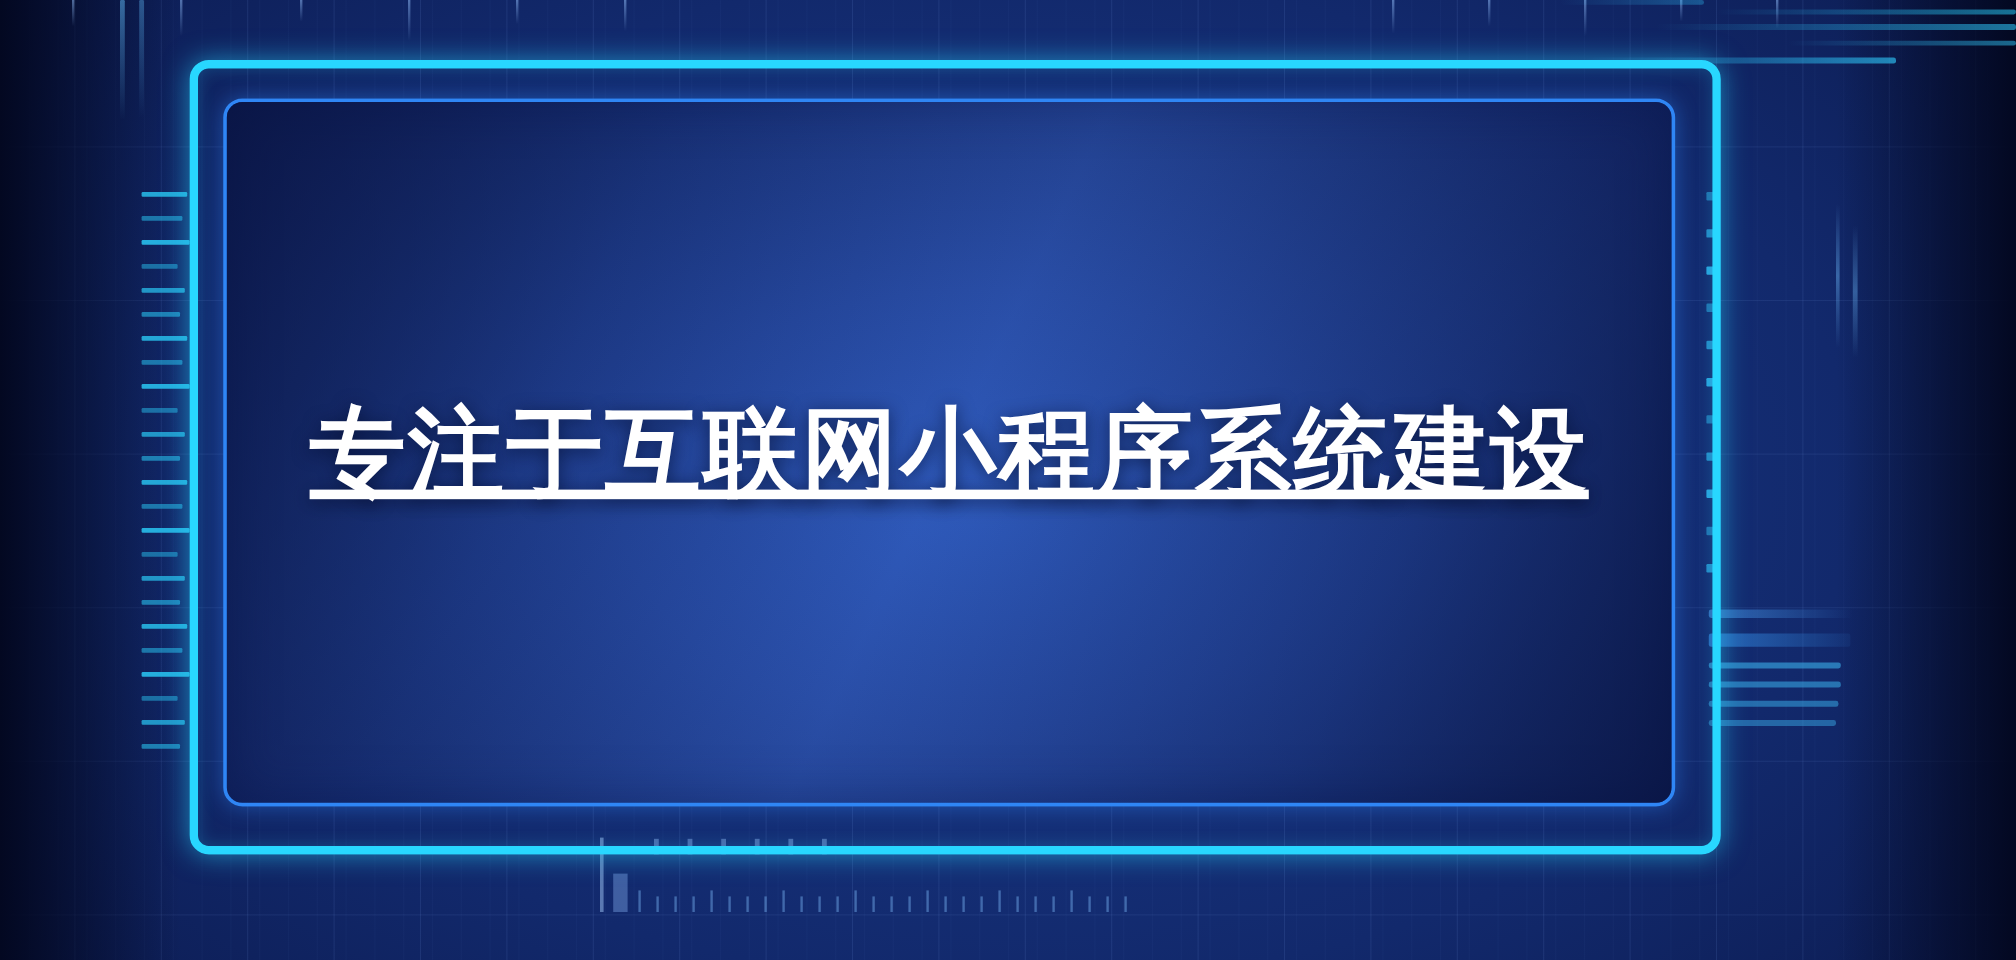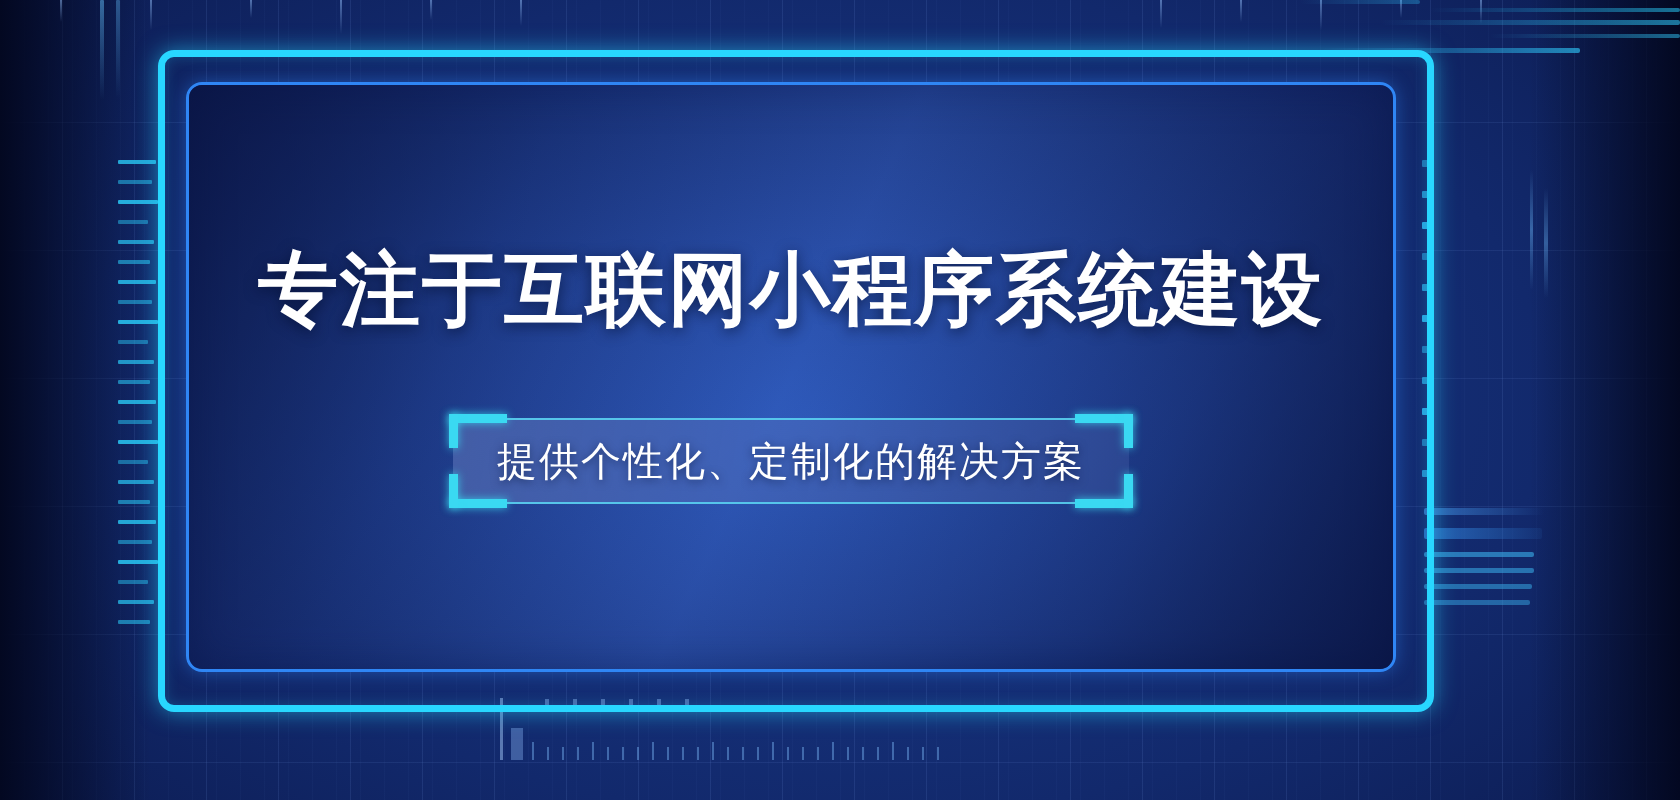--- a/index.html
+++ b/index.html
@@ -82,20 +82,21 @@
   
   .content{
     position:absolute;inset:0;z-index:7;
     display:flex;flex-direction:column;align-items:center;justify-content:center;
   }
   .headline{
     font-size:80px;font-weight:bold;color:#ffffff;letter-spacing:2px;
     line-height:1;margin:0 0 0 0;
     text-shadow:0 3px 14px rgba(3,12,45,.65);
     white-space:nowrap;
+    text-decoration:underline;
   }
 
   .sub-wrap{position:relative;margin-top:88px;}
   .sub-box{
     position:relative;
     padding:18px 44px;
     background:linear-gradient(100deg, rgba(118,140,205,.42) 0%, rgba(96,120,190,.34) 45%, rgba(78,102,175,.30) 100%);
     border-top:2px solid rgba(90,215,245,.85);
     border-bottom:2px solid rgba(90,215,245,.85);
   }
@@ -243,26 +244,17 @@
 
   <div class="outer-frame"></div>
 
   <div class="panel">
     <div class="panel-sheen"></div>
 
     <div class="content">
 
       <h1 class="headline">专注于互联网小程序系统建设</h1>
 
-      <div class="sub-wrap">
-        <div class="sub-box">
-          <span class="crn tl"></span>
-          <span class="crn tr"></span>
-          <span class="crn bl"></span>
-          <span class="crn br"></span>
-          <div class="sub-text">提供个性化、定制化的解决方案</div>
-        </div>
-      </div>
 
     </div>
   </div>
 
 </div>
 
 </body></html>

